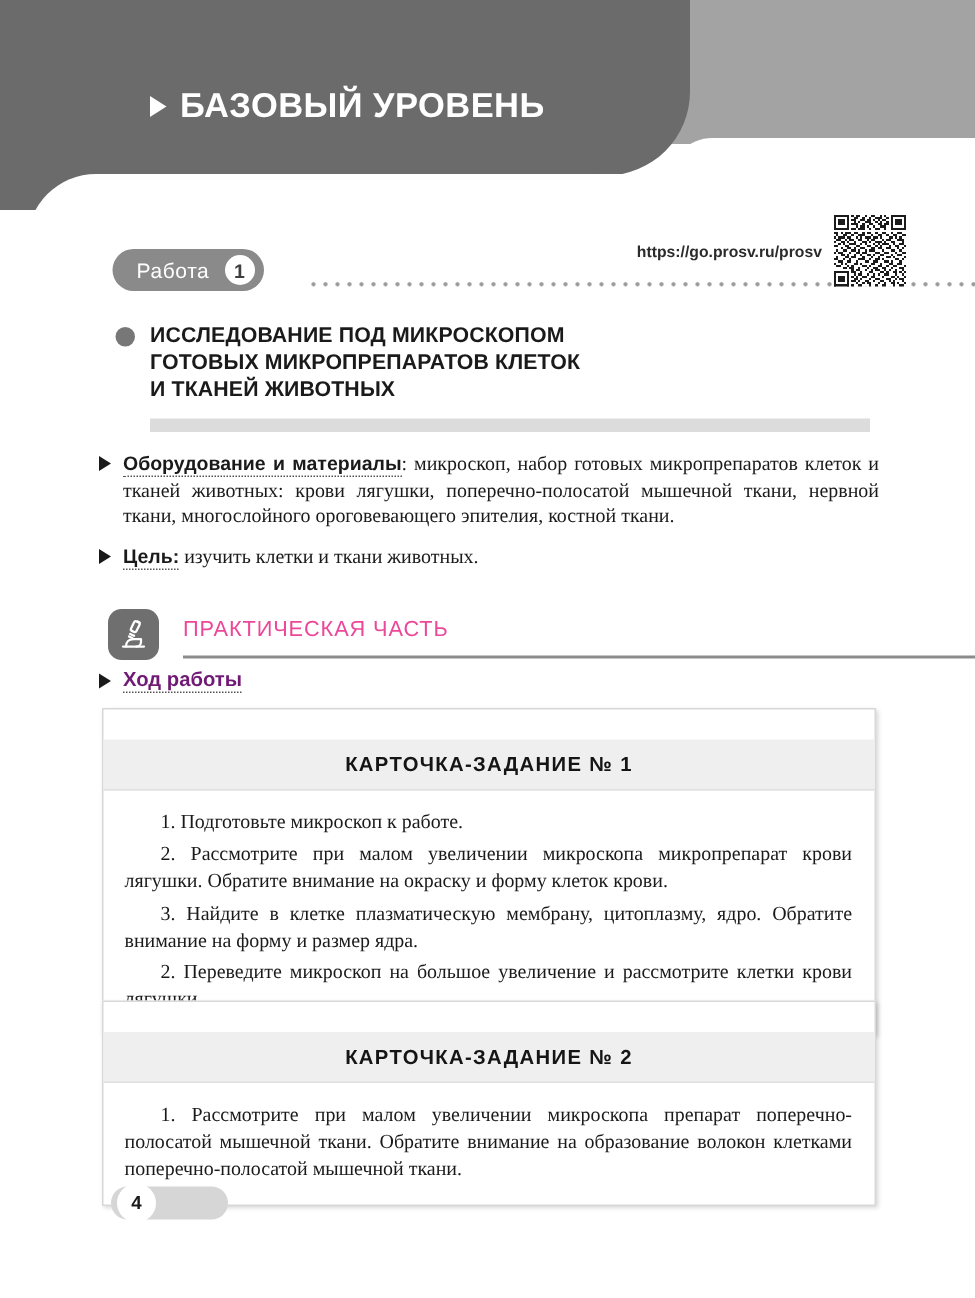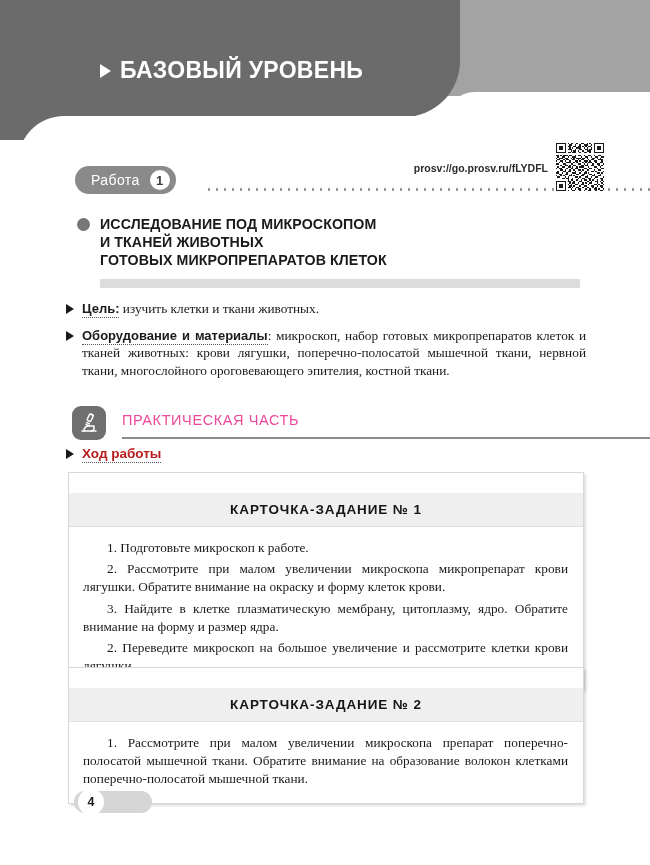--- a/index.html
+++ b/index.html
@@ -287,21 +287,21 @@
     left: 66px;
     top: 444px;
     z-index: 5;
     padding-left: 16px;
   }
   .hod .tri-dark { top: 5px; }
   .hod-text {
     font-family: "Liberation Sans", "DejaVu Sans", sans-serif;
     font-weight: bold;
     font-size: 13.5px;
-    color: #b91c1c;
+    color: #701a75;
     border-bottom: 1.5px dotted #555;
     padding-bottom: 1px;
   }
 
   
   .card {
     position: absolute;
     left: 68px;
     width: 516px;
     background: #ffffff;
@@ -387,21 +387,21 @@
   </div>
 
   <div class="work-row">
     <div class="work-badge">
       <span class="work-badge-label">Работа</span>
       <span class="work-badge-num">1</span>
     </div>
     <div class="dotline"></div>
   </div>
 
-  <div class="url-text">prosv://go.prosv.ru/fLYDFL</div>
+  <div class="url-text">https://go.prosv.ru/prosv</div>
 
   <div class="qr">
     <svg viewBox="0 0 33 33" width="48" height="48" shape-rendering="crispEdges">
       <rect width="33" height="33" fill="#ffffff"></rect>
       <g fill="#1b1b1b">
         <rect x="0" y="0" width="7" height="1"></rect>
           <rect x="0" y="6" width="7" height="1"></rect>
         <rect x="0" y="0" width="1" height="7"></rect>
           <rect x="6" y="0" width="1" height="7"></rect>
         <rect x="2" y="2" width="3" height="3"></rect>
@@ -673,32 +673,32 @@
           <rect x="27" y="32" width="1" height="1"></rect>
         <rect x="30" y="32" width="2" height="1"></rect>
       </g>
     </svg>
   </div>
 
   <div class="title-underbar"></div>
   <div class="title-block">
     <span class="title-bullet"></span>
     <div class="title-text">Исследование под микроскопом</div>
+    <div class="title-text">готовых микропрепаратов клеток</div>
     <div class="title-text">и тканей животных</div>
-    <div class="title-text">готовых микропрепаратов клеток</div>
   </div>
 
   <div class="info-list">
     <div class="info-item">
       <span class="tri-dark"></span>
-      <span class="lead">Цель:</span><span> изучить клетки и ткани животных.</span>
+      <span class="lead">Оборудование и материалы</span><span>: микроскоп, набор готовых микропрепаратов клеток и тканей животных: крови лягушки, поперечно-полосатой мышечной ткани, нервной ткани, многослойного ороговевающего эпителия, костной ткани.</span>
     </div>
     <div class="info-item">
       <span class="tri-dark"></span>
-      <span class="lead">Оборудование и материалы</span><span>: микроскоп, набор готовых микропрепаратов клеток и тканей животных: крови лягушки, поперечно-полосатой мышечной ткани, нервной ткани, многослойного ороговевающего эпителия, костной ткани.</span>
+      <span class="lead">Цель:</span><span> изучить клетки и ткани животных.</span>
     </div>
   </div>
 
   <div class="practical">
     <span class="micro-icon">
       <svg width="24" height="24" viewBox="0 0 24 24" fill="none" stroke="#ffffff" stroke-width="1.5" stroke-linecap="round" stroke-linejoin="round">
         <path d="M5 20h14"></path>
         <path d="M7 20c0-3 2-5 5-5"></path>
         <path d="M12 15h5v2c0 1.5-1.2 3-3 3"></path>
         <rect x="11.2" y="3.2" width="4" height="7" rx="1.2" transform="rotate(26 13 6.7)"></rect>

